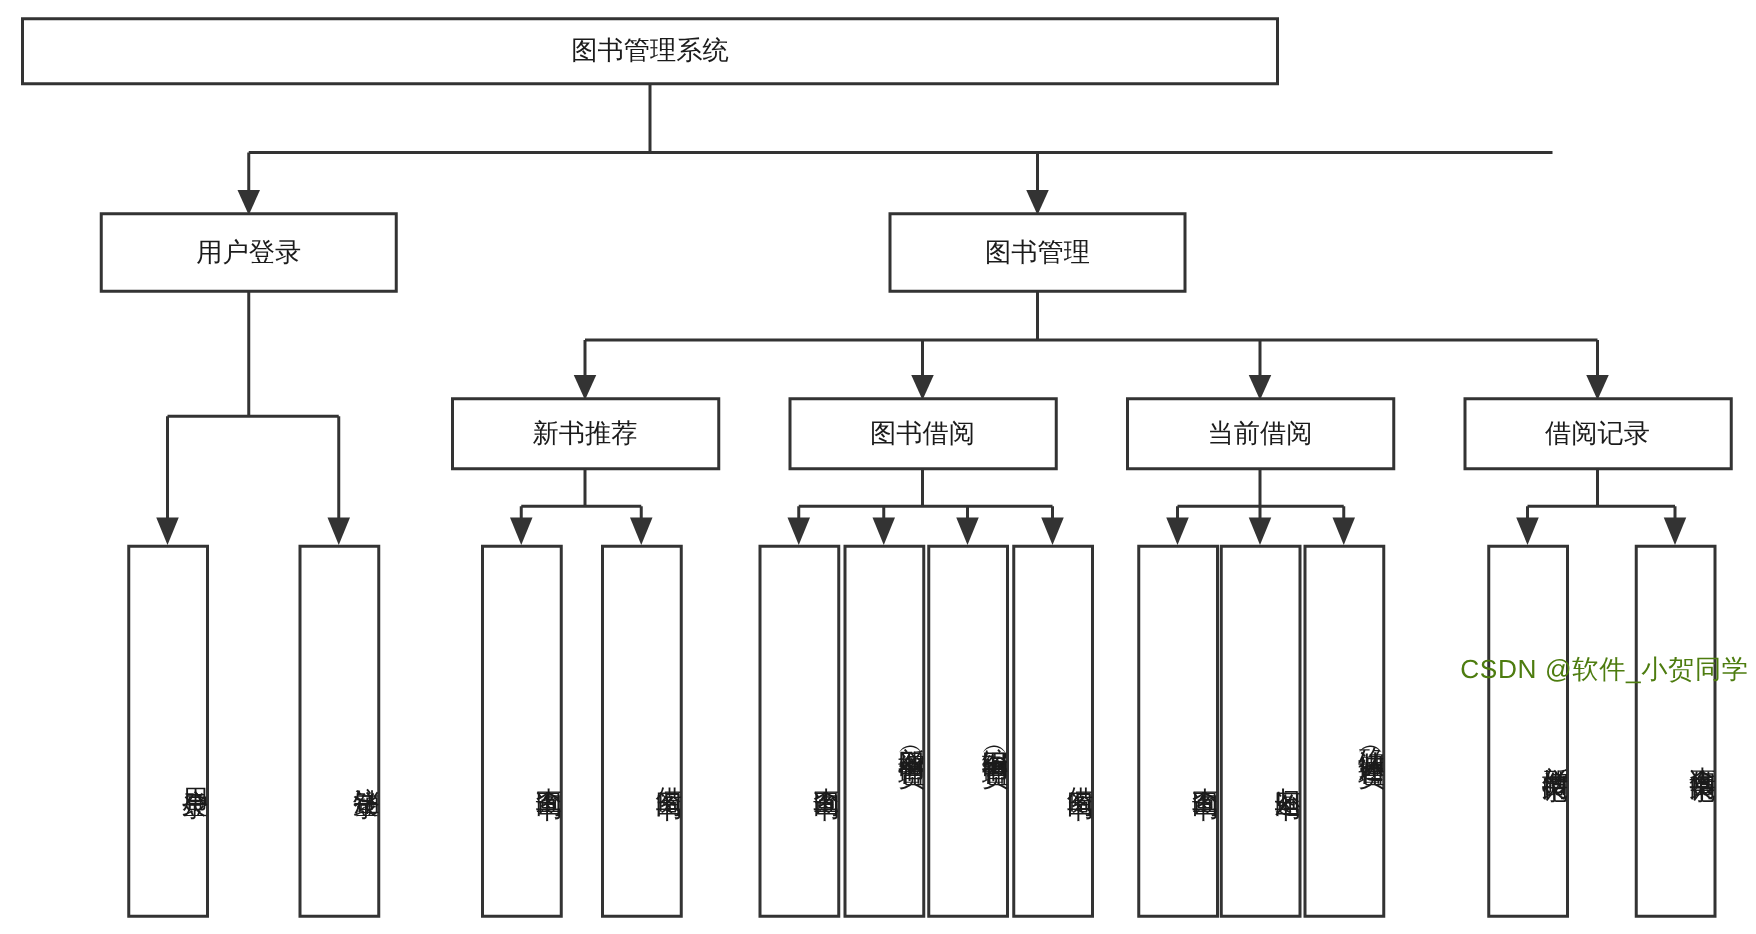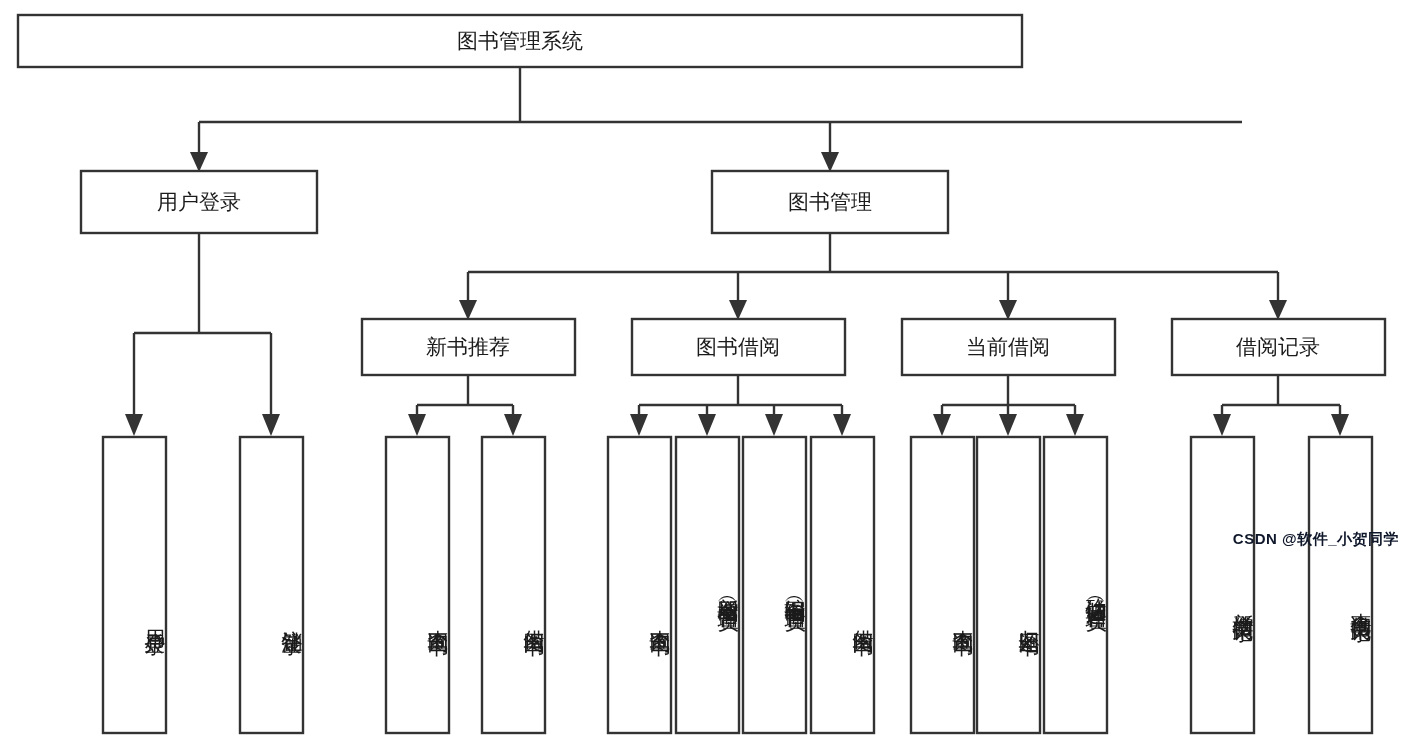--- a/index.html
+++ b/index.html
@@ -62,25 +62,24 @@
     align-items: flex-start;
     justify-content: center;
     white-space: nowrap;
     pointer-events: none;
   }
   .watermark {
     position: absolute;
     right: 6px;
     bottom: 4px;
     font-family: "Liberation Sans", "DejaVu Sans", sans-serif;
-    font-size: 15px;
-    color: #0f172a;
+    font-size: 21px;
+    color: #4d7c0f;
     white-space: nowrap;
     letter-spacing: 0.5px;
-    font-weight: bold;
   }
 </style>
 </head>
 <body>
 
 <div id="diagram-root">
 
   <svg class="flow-svg" viewBox="0 0 1405 747">
 
     <g>

